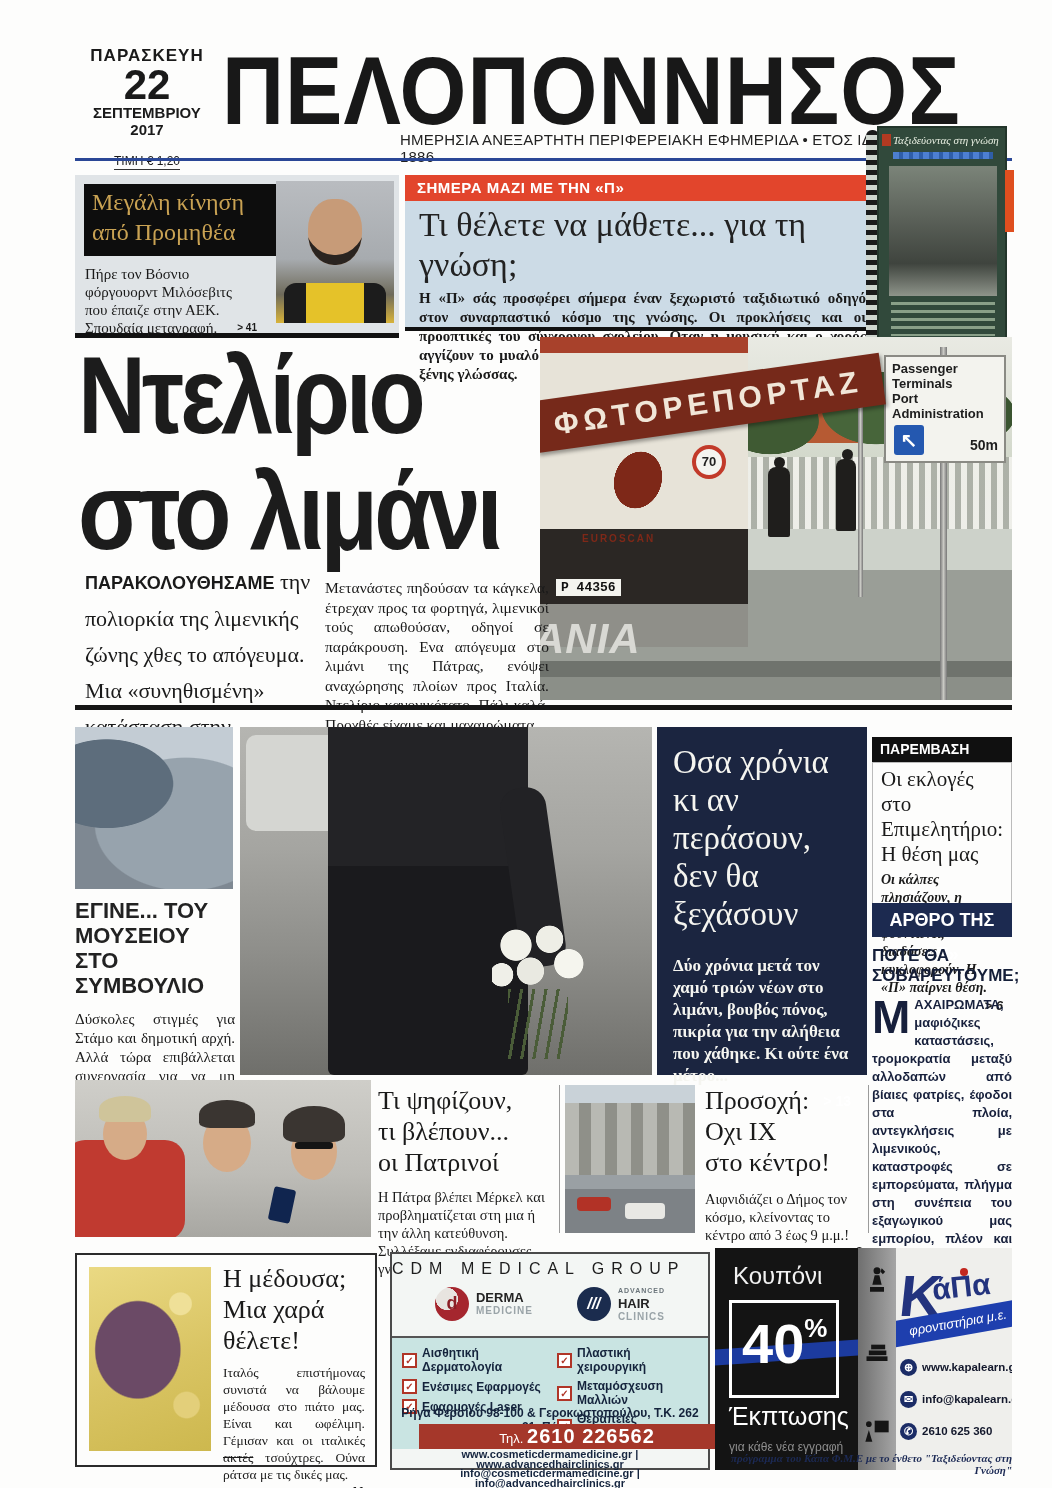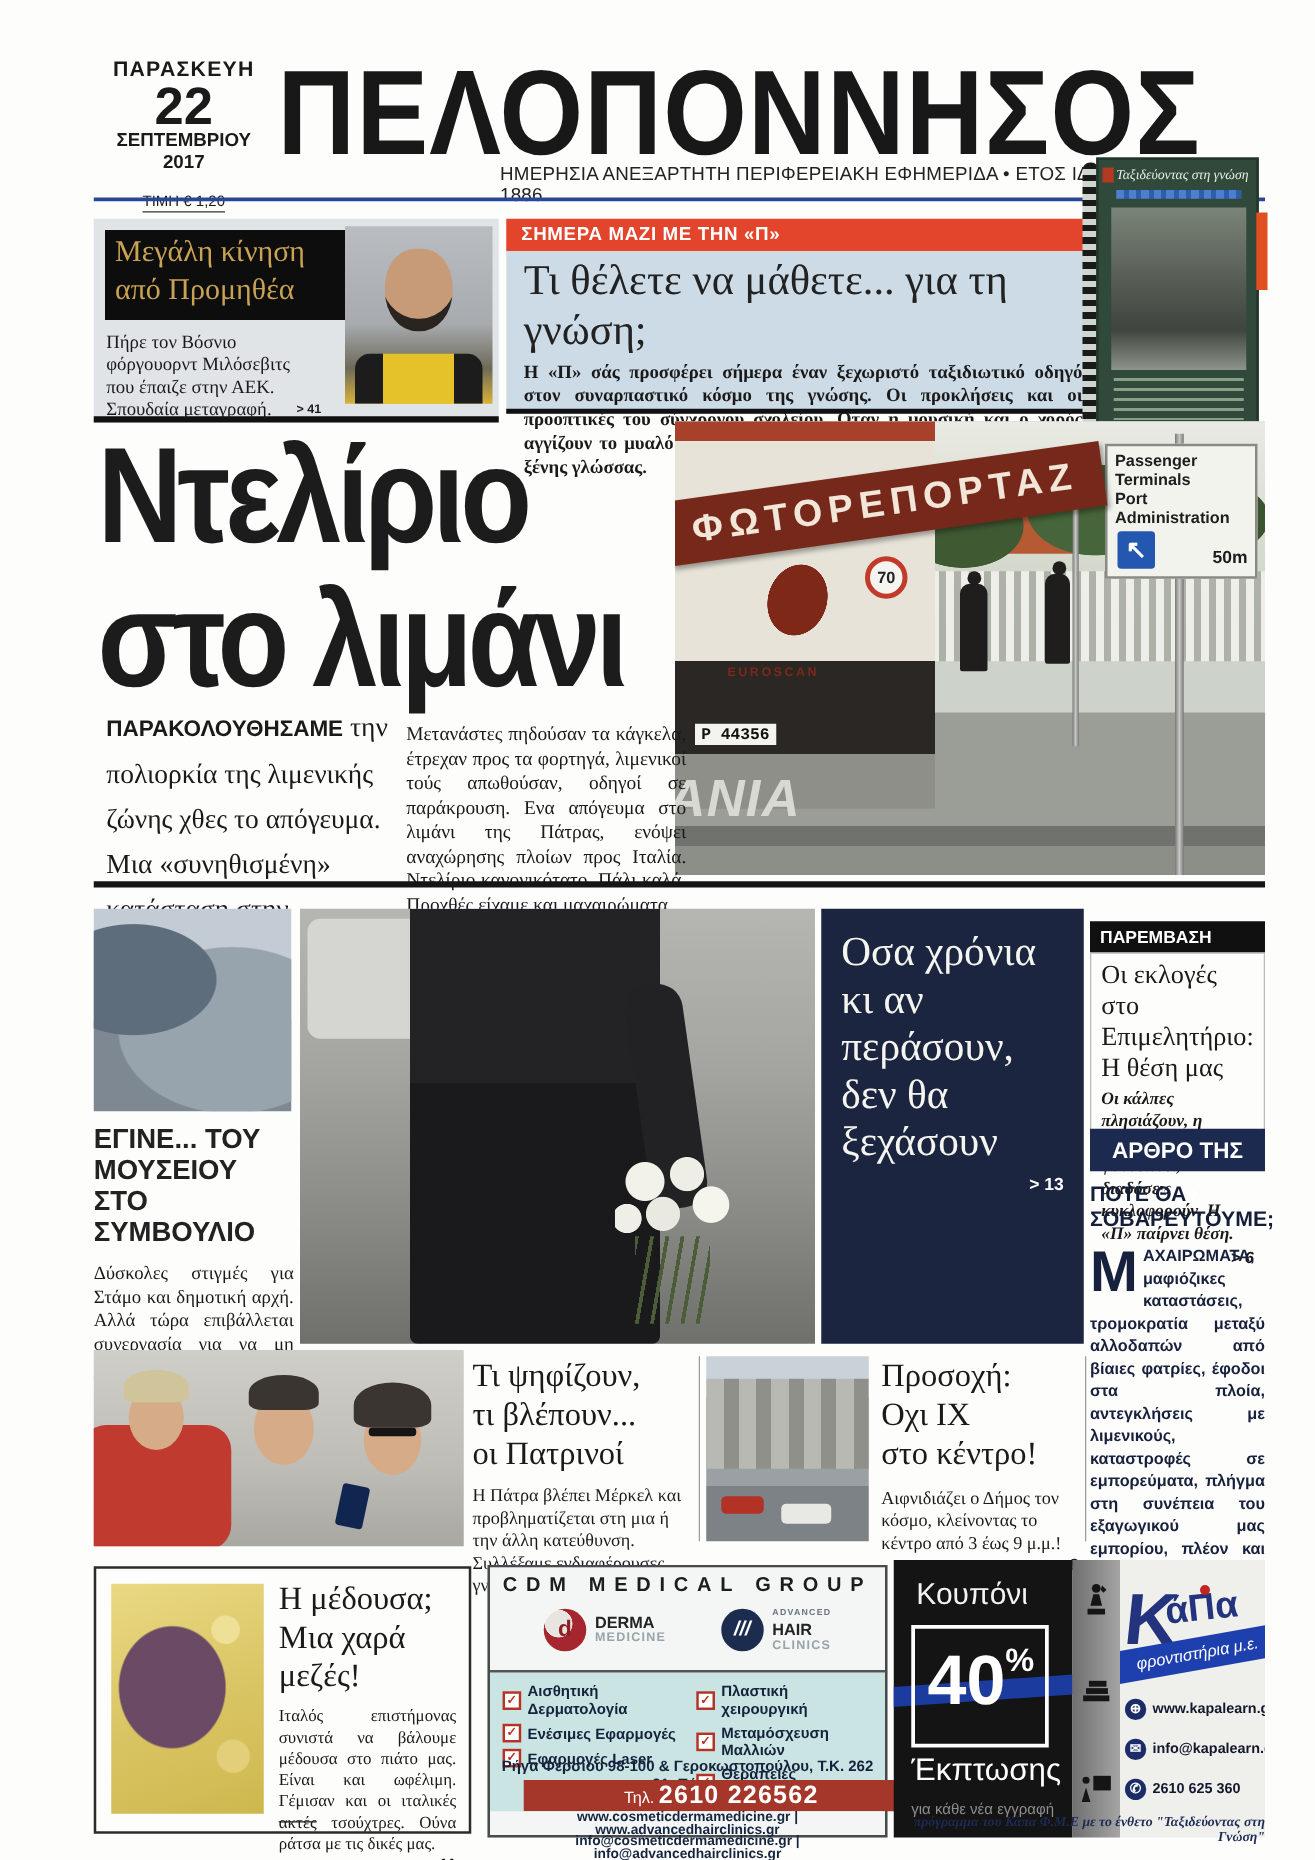--- a/index.html
+++ b/index.html
@@ -191,21 +191,21 @@
                  linear-gradient(160deg,#ead983 0%,#d9c463 55%,#cdb84e 100%); }
   .jelly-text { position:absolute; left:146px; top:8px; width:142px; }
   .jelly-h { font-size:26px; line-height:31px; }
   .jelly-body { margin-top:8px; font-size:13.5px; line-height:17px; text-align:justify; }
   .struck { text-decoration:line-through; }
   .jelly-page { float:right; font-size:13px; }
 
   .cdm { left:390px; top:1252px; width:320px; height:218px; border:2px solid #4a4a4a; box-sizing:border-box;
          background:#c9e4e2; font-family:"Liberation Sans", sans-serif; }
   .cdm-top { position:absolute; left:0; top:0; width:100%; height:84px; background:#f3f6f4; border-bottom:2px solid #555; box-sizing:border-box; }
-  .cdm-title { text-align:center; font-weight:bold; font-size:16px; letter-spacing:7px; margin-top:6px; color:#1d1d1d; }
+  .cdm-title { text-align:left; font-weight:normal; font-size:16px; letter-spacing:7px; margin-top:6px; color:#1d1d1d; }
   .cdm-logos { position:absolute; left:0; top:30px; width:100%; display:flex; justify-content:center; gap:44px; }
   .logo-item { display:flex; align-items:center; gap:7px; }
   .logo-circle { width:34px; height:34px; border-radius:50%; display:flex; align-items:center; justify-content:center;
                  color:#fff; font-weight:800; font-size:18px; }
   .derma-circle { background:radial-gradient(circle at 35% 35%, #e8e4e0 35%, #a5262e 36%); color:#8c1f26; }
   .logo-words { font-size:13px; font-weight:800; line-height:13px; color:#232323; }
   .logo-sub { color:#9aa4a8; font-weight:bold; font-size:10px; letter-spacing:1px; }
   .logo-top { color:#6a747a; font-weight:bold; font-size:7px; letter-spacing:1px; }
   .hair-circle { background:#1b2c4e; font-size:16px; font-style:italic; }
   .cdm-services { position:absolute; left:10px; top:92px; width:300px; display:flex; gap:10px; }
@@ -365,20 +365,21 @@
   </div>
 
   <div class="abs memorial">
     <div class="memorial-h">
       <div>Οσα χρόνια</div>
       <div>κι αν</div>
       <div>περάσουν,</div>
       <div>δεν θα</div>
       <div>ξεχάσουν</div>
     </div>
+    <div class="memorial-body">Δύο χρόνια μετά τον χαμό τριών νέων στο λιμάνι, βουβός πόνος, πικρία για την αλήθεια που χάθηκε. Κι ούτε ένα μέτρο...</div>
     <span class="pagenum memorial-page">&gt; 13</span>
   </div>
 
   <div class="abs paremvasi-banner">ΠΑΡΕΜΒΑΣΗ</div>
   <div class="abs paremvasi">
     <div class="paremvasi-h">
       <div>Οι εκλογές στο</div>
       <div>Επιμελητήριο:</div>
       <div>Η θέση μας</div>
     </div>
@@ -443,21 +444,21 @@
   </div>
 
   <div class="abs vrule" style="left:868px; top:1085px; height:148px;"></div>
 
   <div class="abs jelly-box">
     <div class="jelly-photo"></div>
     <div class="jelly-text">
       <div class="jelly-h">
         <div>Η μέδουσα;</div>
         <div>Μια χαρά</div>
-        <div>μεζές!</div>
+        <div>θέλετε!</div>
       </div>
       <div class="jelly-body">
         <span>Ιταλός επιστήμονας συνιστά να βάλουμε μέδουσα στο πιάτο μας. Είναι και ωφέλιμη. Γέμισαν και οι ιταλικές </span><span class="struck">ακτές</span><span> τσούχτρες. Ούνα ράτσα με τις δικές μας.</span>
         <span class="pagenum jelly-page">&gt; 11</span>
       </div>
     </div>
   </div>
 
   <div class="abs cdm">
     <div class="cdm-top">

